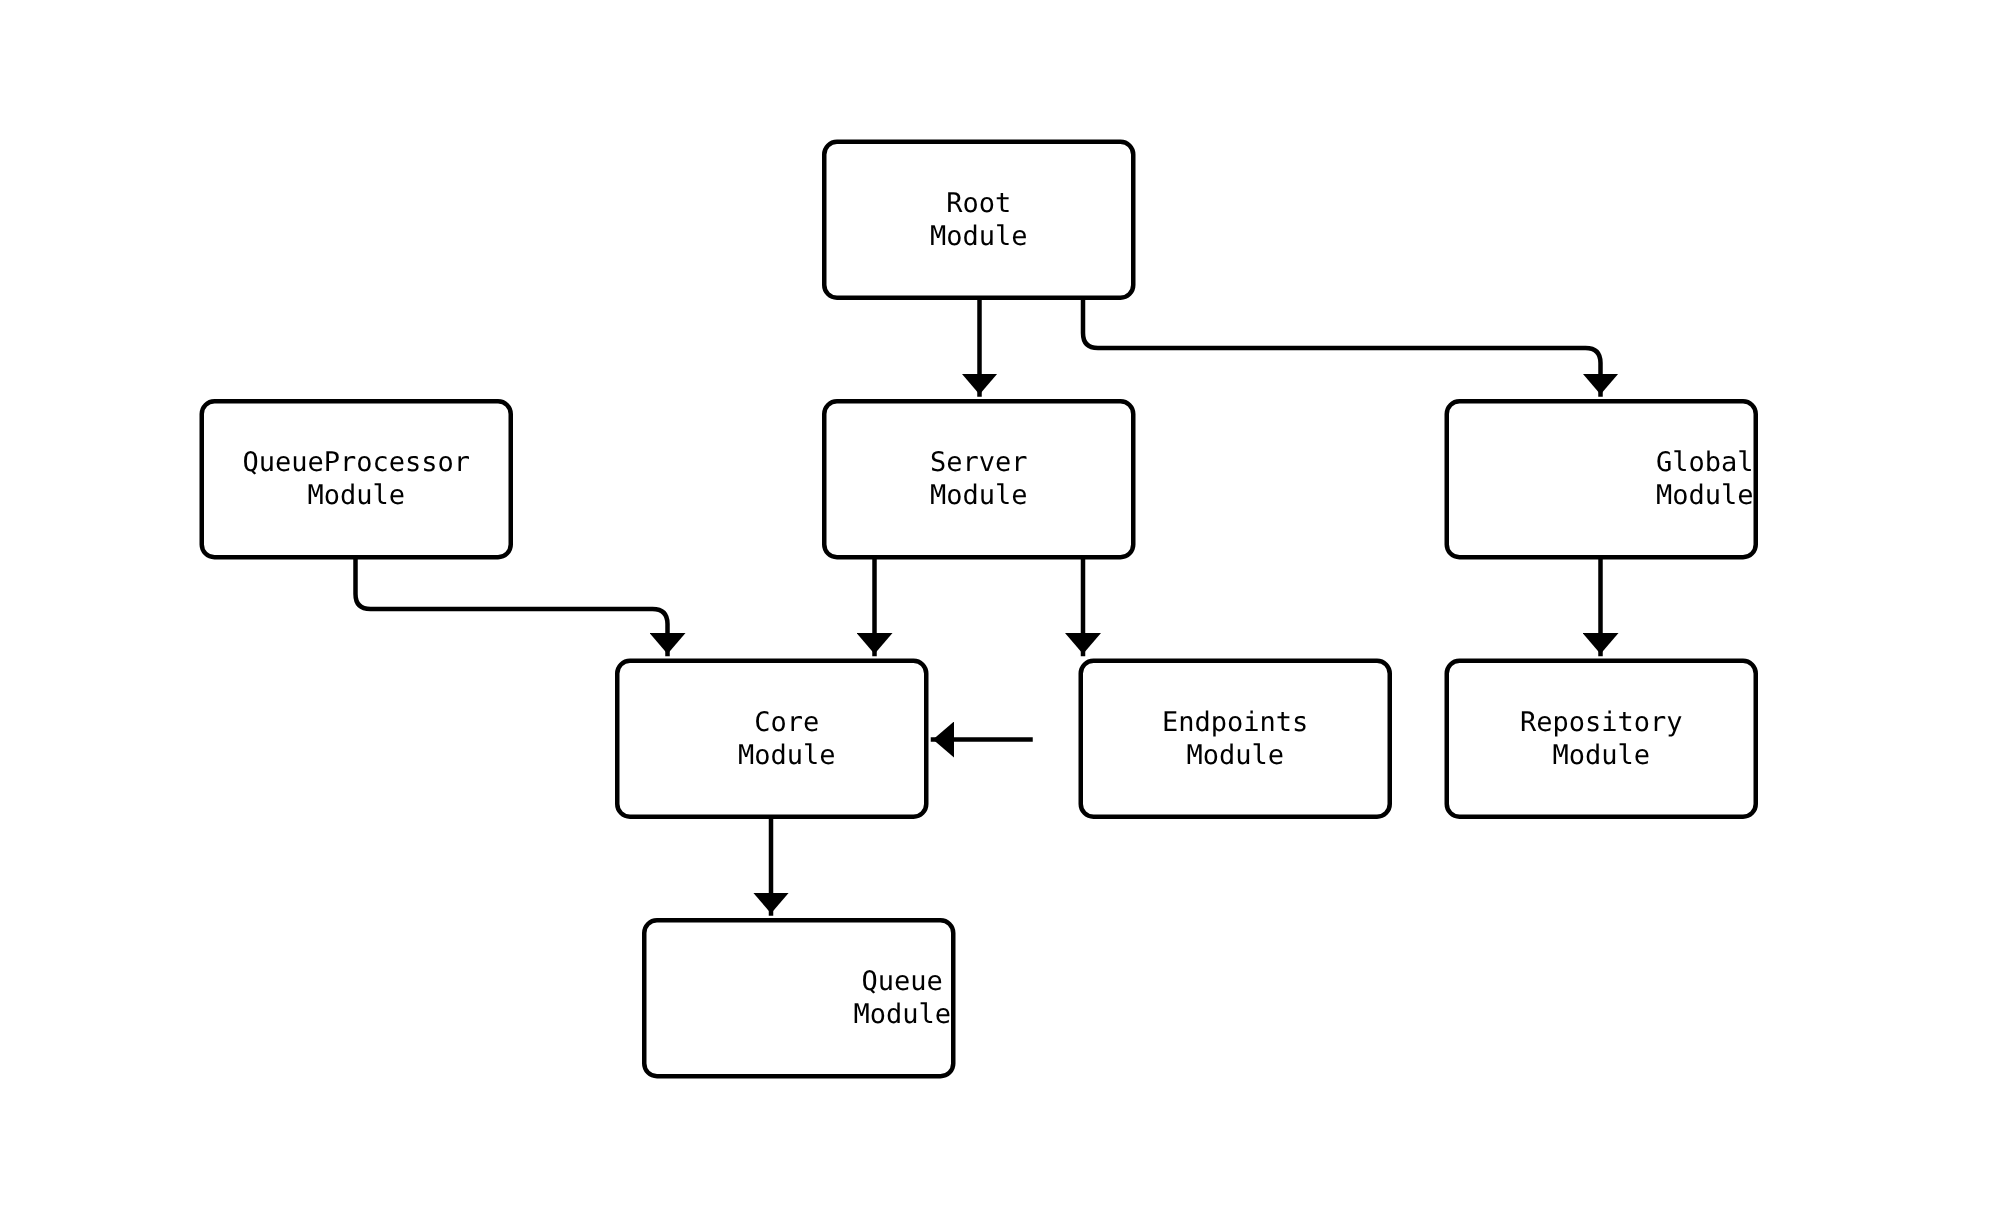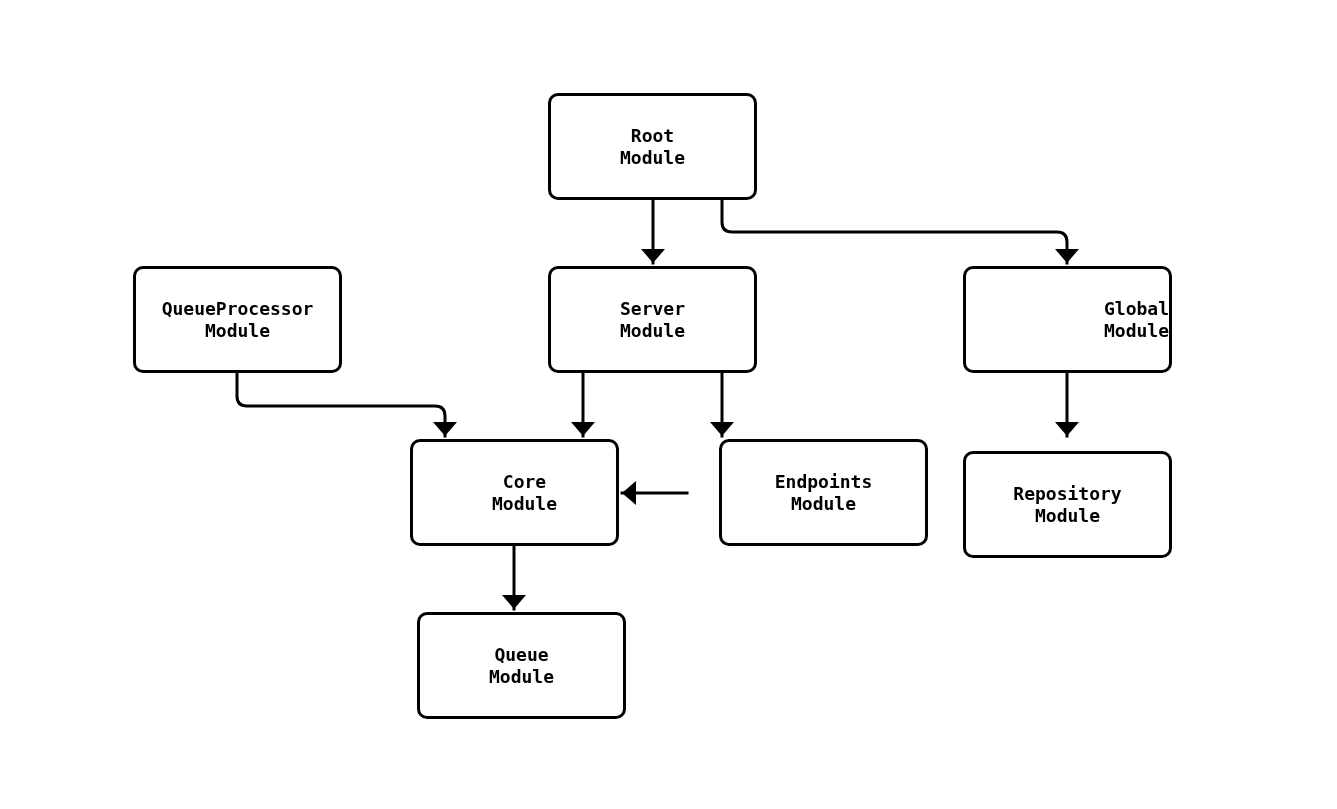--- a/index.html
+++ b/index.html
@@ -36,35 +36,35 @@
     background: #ffffff;
     border: 3px solid #000000;
     border-radius: 10px;
     display: flex;
     align-items: center;
     justify-content: center;
   }
   .node-label {
     font-family: "DejaVu Sans Mono", monospace;
     font-size: 18px;
-    font-weight: bold;
+    font-weight: normal;
     line-height: 22px;
     color: #000000;
     text-align: center;
     white-space: pre-line;
   }
   
   .pos-root           { left: 548px;  top: 93px;  }
   .pos-queueprocessor { left: 133px;  top: 266px; }
   .pos-server         { left: 548px;  top: 266px; }
   .pos-global         { left: 963px;  top: 266px; justify-content: flex-end; }
   .pos-core           { left: 410px;  top: 439px; padding-left: 20px; }
   .pos-endpoints      { left: 719px;  top: 439px; }
-  .pos-repository     { left: 963px;  top: 451px; }
-  .pos-queue          { left: 417px;  top: 612px; }
+  .pos-repository     { left: 963px;  top: 439px; }
+  .pos-queue          { left: 428px;  top: 612px; justify-content: flex-end; }
 </style>
 </head>
 <body>
 
 <div class="canvas">
 
   <svg class="edge-layer" width="1337" height="809" viewBox="0 0 1337 809" xmlns="http://www.w3.org/2000/svg">
     <defs>
       <marker id="arrowhead" markerUnits="userSpaceOnUse" markerWidth="15" markerHeight="24" refX="14" refY="12" orient="auto">
         <path d="M0 0 L14 12 L0 24 Z" fill="#000000"></path>

